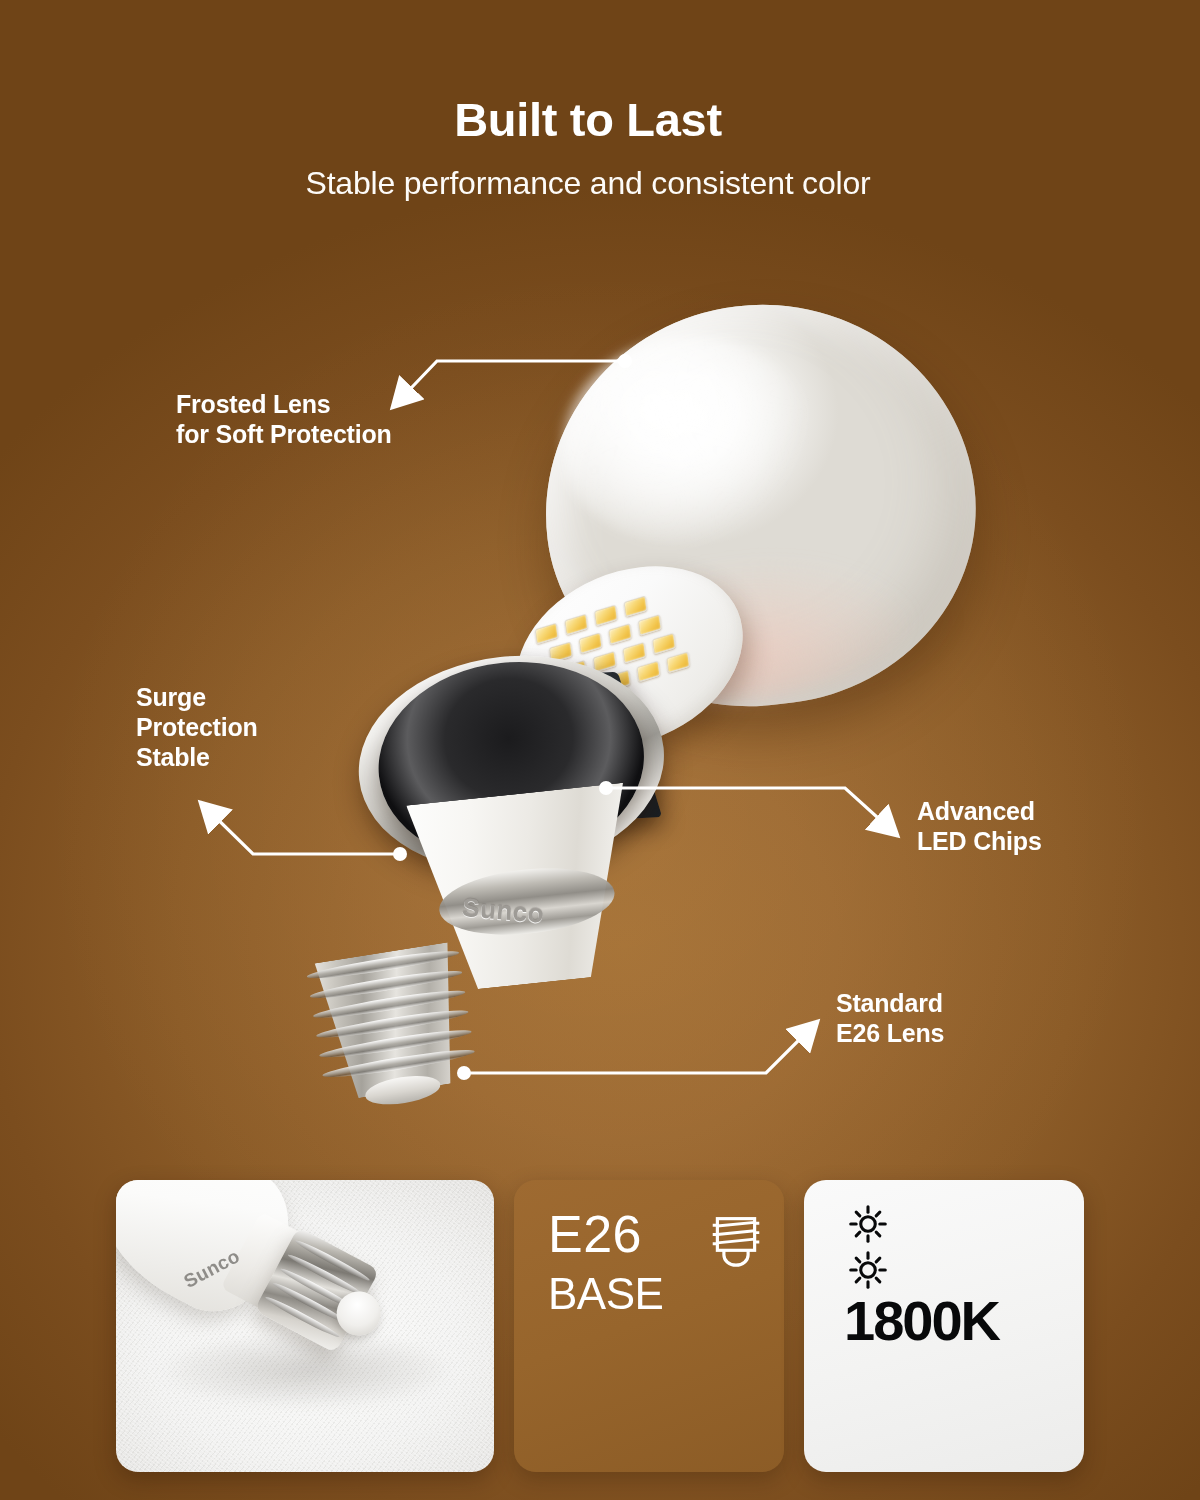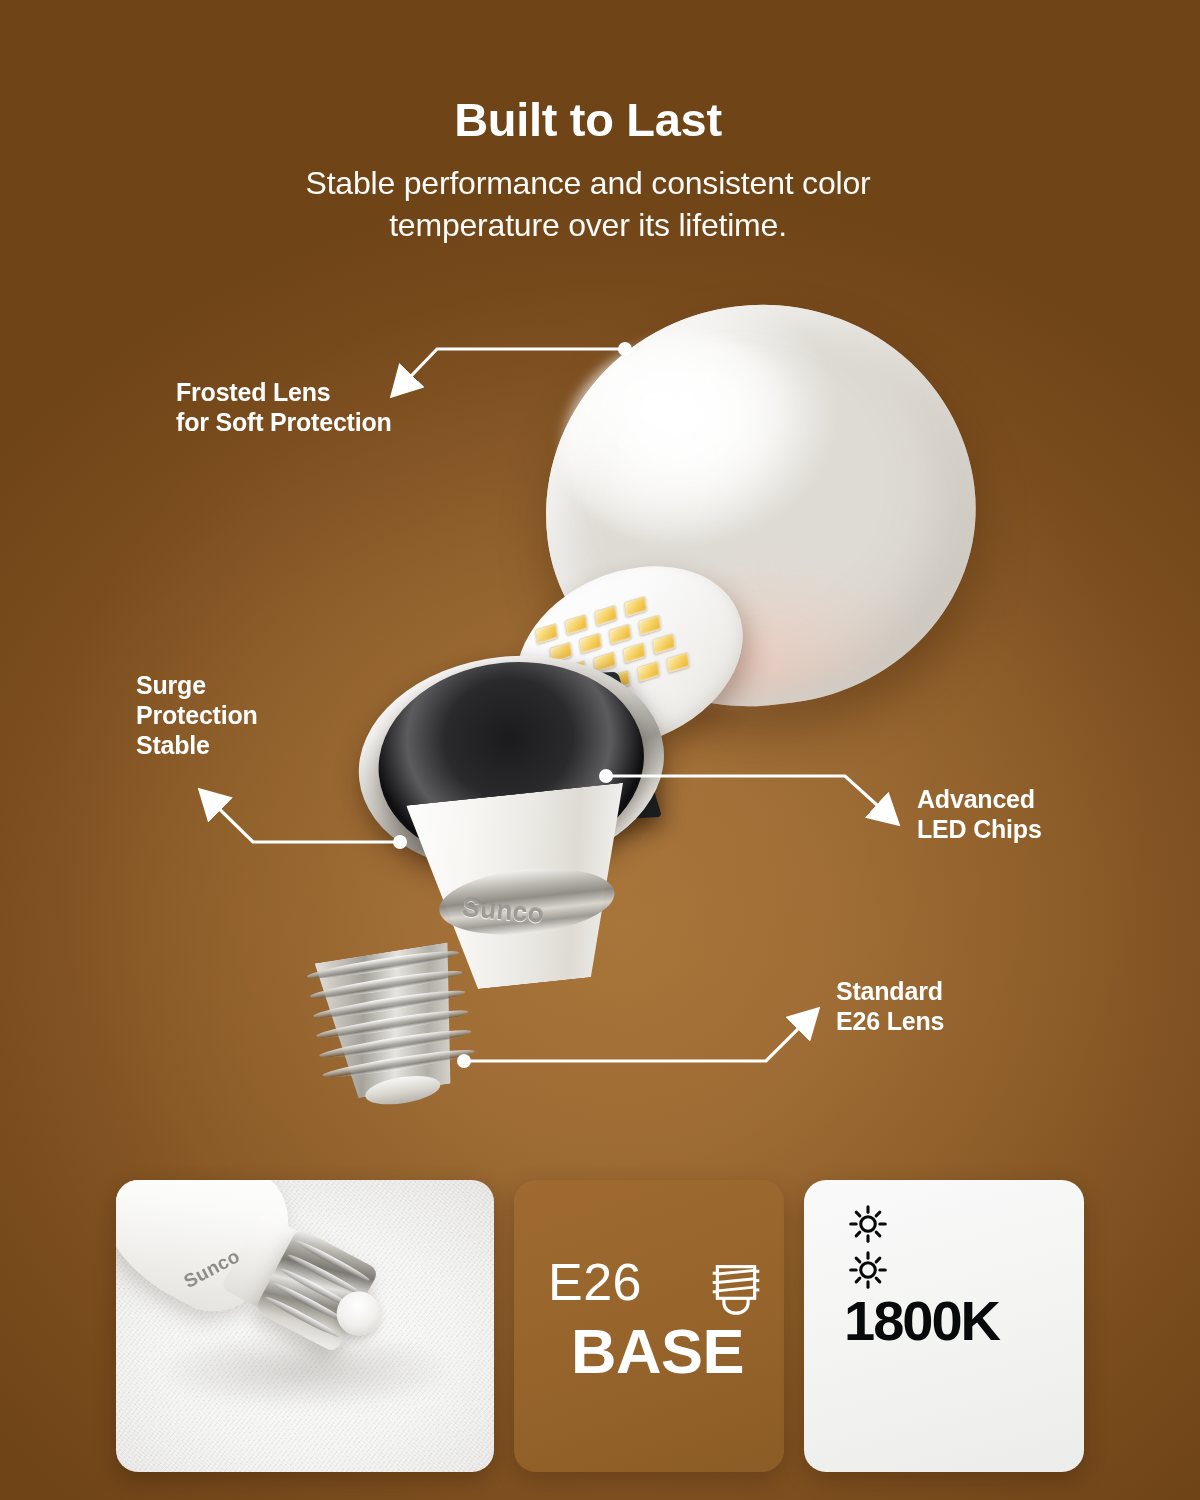--- a/index.html
+++ b/index.html
@@ -151,21 +151,21 @@
   .screw .thread{
     position:absolute;left:2%;width:96%;height:12px;border-radius:50%;
     background:linear-gradient(180deg, rgba(255,255,255,.95) 0%, rgba(168,165,158,.85) 48%, rgba(96,93,88,.55) 72%, rgba(255,255,255,.55) 100%);
   }
   .screw .tip{
     position:absolute;left:26%;bottom:-12px;width:48%;height:26px;border-radius:50%;
     background:linear-gradient(180deg,#f8f7f5,#d9d6d0 55%,#b6b3ad 100%);
   }
 
   
-  .callouts{position:absolute;left:0;top:4px;width:1200px;height:1160px;z-index:12;}
+  .callouts{position:absolute;left:0;top:16px;width:1200px;height:1160px;z-index:12;}
   .cl-label{position:absolute;color:#ffffff;font-weight:bold;font-size:25px;line-height:1.20;letter-spacing:-.2px;}
   .cl-label span{display:block;}
   svg.leaders{position:absolute;left:0;top:0;width:1200px;height:1160px;}
 
   
   .cards{position:absolute;left:0;bottom:0;width:1200px;height:330px;z-index:16;}
   .card{position:absolute;border-radius:22px;overflow:hidden;}
 
   .card-photo{
     left:116px;top:10px;width:378px;height:292px;
@@ -211,23 +211,23 @@
     background:radial-gradient(ellipse at 50% 50%, rgba(120,115,108,.30) 0%, rgba(120,115,108,0) 70%);
     filter:blur(6px);
   }
 
   .card-e26{
     left:514px;top:10px;width:270px;height:292px;
     background:linear-gradient(160deg,#9e6a31 0%, #97652c 48%, #8c5c26 100%);
     box-shadow:0 8px 22px rgba(40,18,2,.26);
   }
   .e26-inner{position:absolute;left:34px;top:30px;right:20px;}
-  .e26-top{display:flex;align-items:flex-start;justify-content:space-between;margin-top:48px;}
+  .e26-top{display:flex;align-items:flex-start;justify-content:space-between;}
   .e26-big{color:#ffffff;font-size:52px;font-weight:300;line-height:.96;letter-spacing:.5px;}
-  .e26-base{color:#ffffff;font-size:63px;font-weight:bold;line-height:1.0;letter-spacing:-.5px;margin-top:4px;margin-left:23px;}
+  .e26-base{color:#ffffff;font-size:44px;font-weight:normal;line-height:1.0;letter-spacing:-.5px;margin-top:4px;}
   .e26-sub{color:#fdfcfb;font-size:24px;line-height:1.26;margin-top:20px;font-weight:300;}
   .e26-sub b{font-weight:bold;}
   .base-icon{width:56px;height:54px;flex:0 0 auto;margin-top:4px;}
 
   .card-spec{
     left:804px;top:10px;width:280px;height:292px;
     background:linear-gradient(165deg,#fafafa 0%,#f3f3f2 55%,#ececeb 100%);
     box-shadow:0 8px 22px rgba(40,18,2,.28);
   }
   .spec-inner{position:absolute;left:40px;top:24px;}
@@ -237,21 +237,20 @@
 </style>
 </head>
 <body>
 
 <div class="stage">
 
   <div class="header">
     <h1 class="title">Built to Last</h1>
     <p class="subtitle">
       <span class="l1">Stable performance and consistent color</span>
-      <span class="l2">temperature over its lifetime.</span>
     </p>
   </div>
 
   <div class="bulb-wrap">
 
     <div class="dome-shadow"></div>
     <div class="dome"></div>
 
     <div class="disc">
       <div class="disc-plate"></div>

